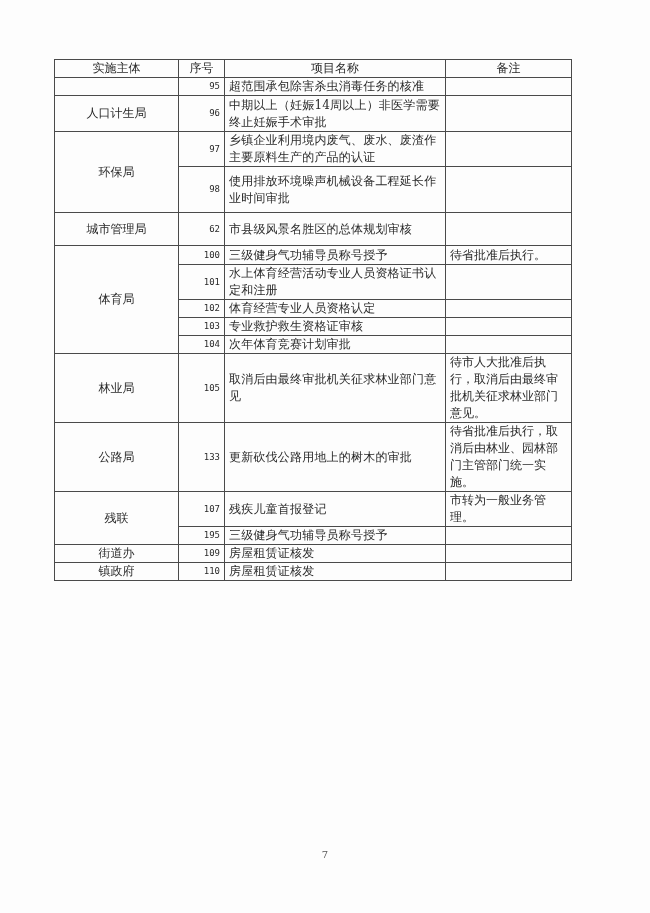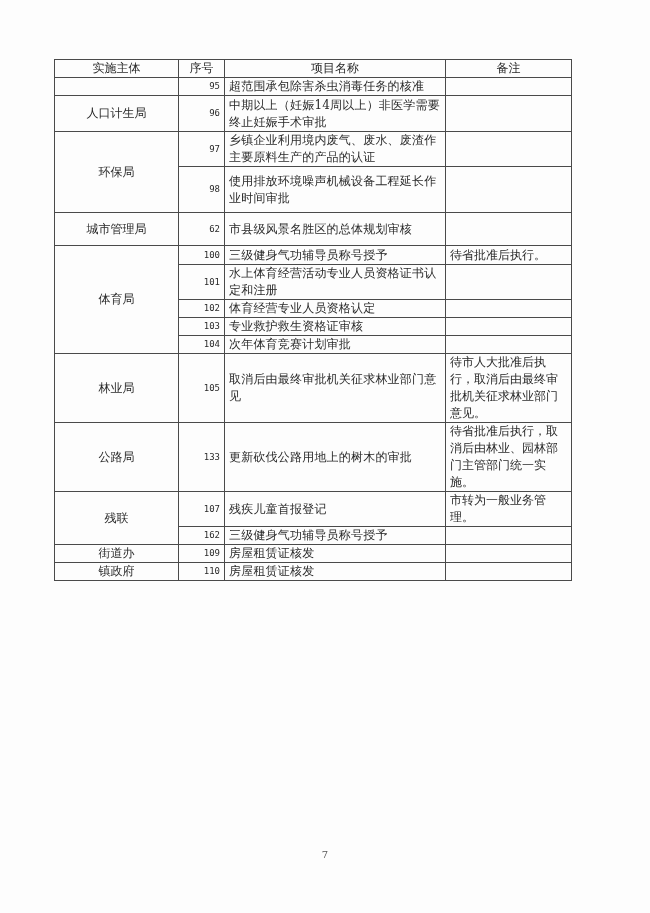--- a/index.html
+++ b/index.html
@@ -129,21 +129,21 @@
         <td class="note">待省批准后执行，取消后由林业、园林部门主管部门统一实施。</td>
       </tr>
 
       <tr style="height:17px">
         <td class="agency" rowspan="2">残联</td>
         <td class="num">107</td>
         <td class="name">残疾儿童首报登记</td>
         <td class="note">市转为一般业务管理。</td>
       </tr>
       <tr style="height:17px">
-        <td class="num">162</td>
+        <td class="num">195</td>
         <td class="name">三级健身气功辅导员称号授予</td>
         <td class="note"></td>
       </tr>
 
       <tr style="height:17px">
         <td class="agency">街道办</td>
         <td class="num">109</td>
         <td class="name">房屋租赁证核发</td>
         <td class="note"></td>
       </tr>

